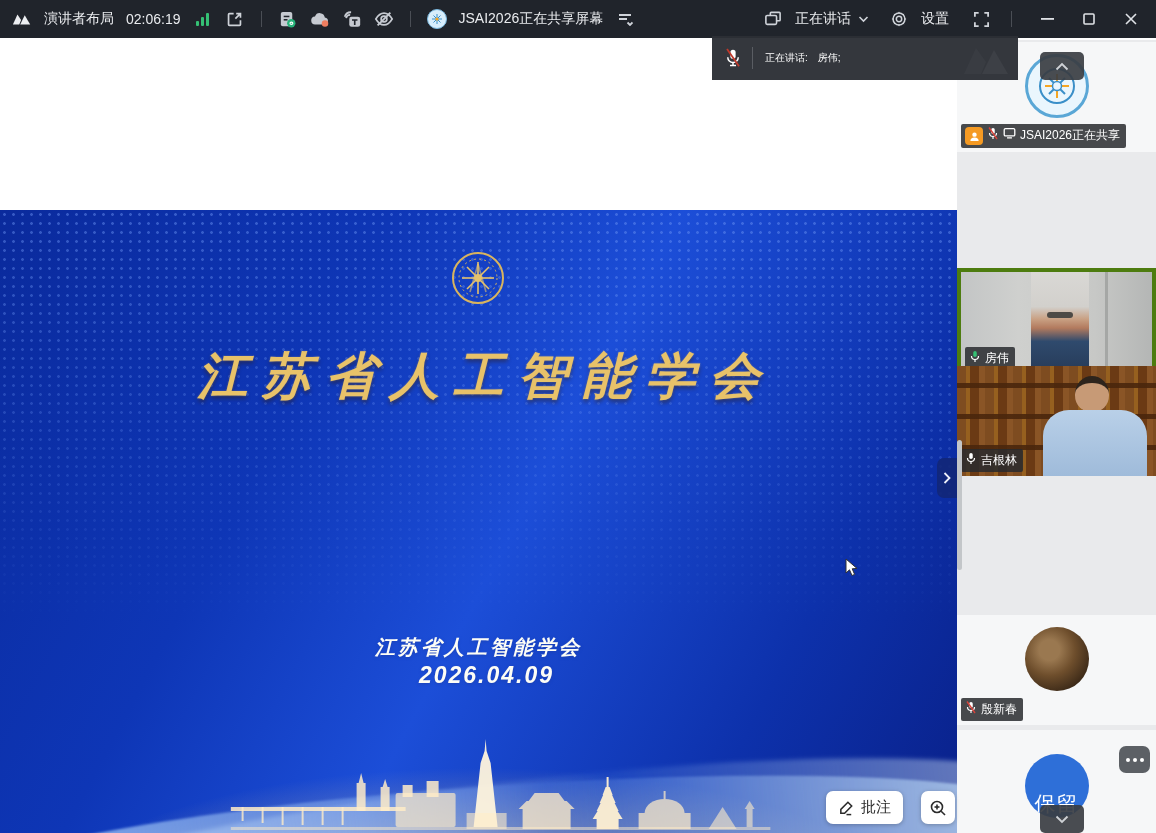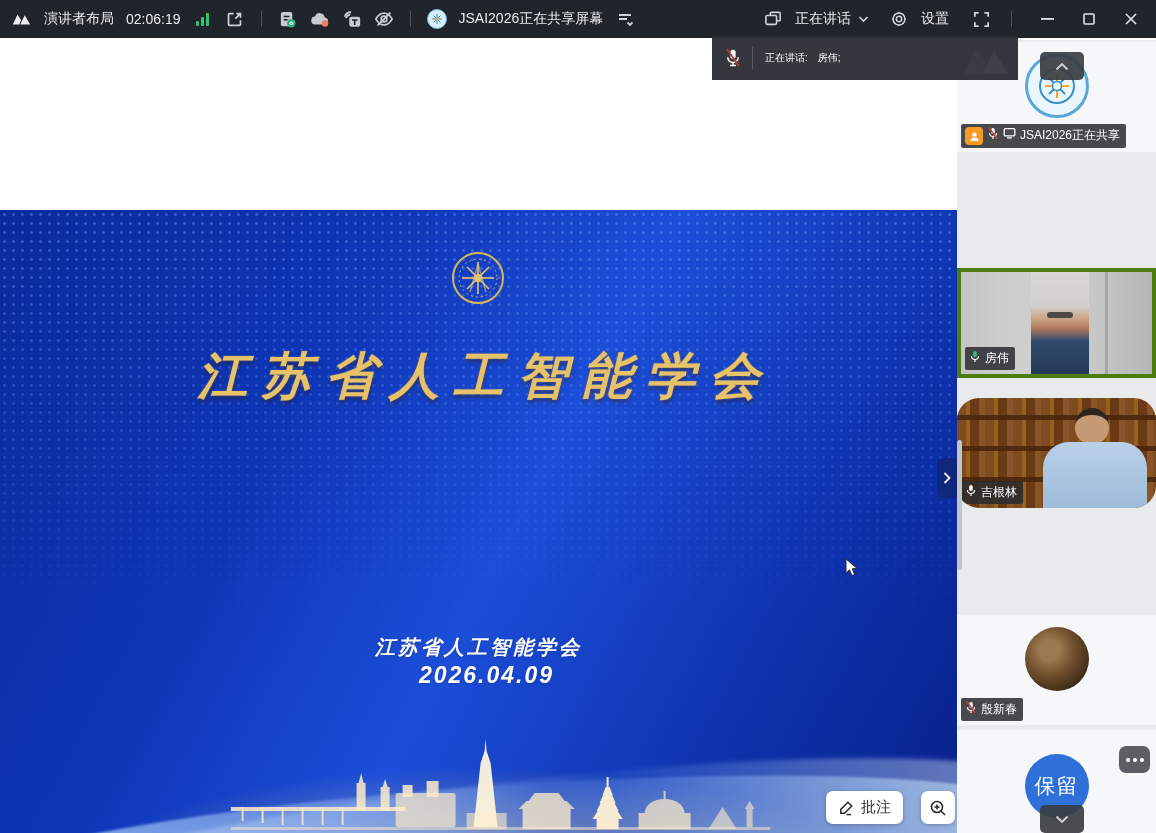--- a/index.html
+++ b/index.html
@@ -90,31 +90,31 @@
   .tool-btn {
     height:33px; background:#fff; border-radius:7px; box-shadow:0 1px 4px rgba(0,0,0,.25);
     display:flex; align-items:center; justify-content:center; gap:6px; color:#2b2b2b;
     font-size:15px; padding:0 12px; cursor:pointer;
   }
   .tool-btn.sq { width:34px; padding:0; }
 
   
   .sidebar { position:absolute; left:957px; top:40px; width:199px; height:793px; background:#e9eaec; z-index:10; }
   .tile { position:absolute; left:0; width:199px; height:110px; background:#f6f7f8; overflow:hidden; cursor:pointer; }
-  .t1{top:2px;} .t2{top:115px;} .t3{top:228px; border:4px solid #4d7c0f;} .t4{top:358px;border-radius:22px;} .t5{top:460px;} .t6{top:575px;} .t7{top:690px; height:118px;}
+  .t1{top:2px;} .t2{top:115px;} .t3{top:228px; border:4px solid #4d7c0f;} .t4{top:326px;} .t5{top:460px;} .t6{top:575px;} .t7{top:690px; height:118px;}
   .namebar {
     position:absolute; left:4px; bottom:4px; max-width:190px;
     background:rgba(40,42,46,.85); color:#fff; font-size:12px;
     display:flex; align-items:flex-start; gap:4px; padding:3px 6px 3px 4px; border-radius:2px; white-space:nowrap;
   }
   .avatar-c { position:absolute; left:50%; top:44px; transform:translate(-50%,-50%); width:64px; height:64px; border-radius:50%; overflow:hidden; }
   .av-yu { background:radial-gradient(circle at 50% 30%, #d9d3c6 0 16%, #a8ab97 32%, #687055 58%, #3e4438 100%); }
   .av-yu::after { content:""; position:absolute; left:18px; top:34px; width:30px; height:16px; background:#e7e9e4; border-radius:4px; transform:rotate(-8deg); }
   .av-yin { background:radial-gradient(circle at 38% 36%, #9a7850 0 18%, #6e4e2c 45%, #3a2817 78%, #201408 100%); }
-  .av-txt { background:#2e6fd8; display:flex; align-items:center; justify-content:center; color:#fff; font-size:21px; letter-spacing:1px; }
+  .av-txt { background:#2e6fd8; display:flex; align-items:flex-end; justify-content:center; color:#fff; font-size:21px; letter-spacing:1px; }
 
   
   .vid-fang { position:absolute; inset:0; background:linear-gradient(90deg,#c3c5c5 0%, #cfd0ce 30%, #c7c8c6 70%, #b4b6b5 100%); }
   .vid-fang .doorline { position:absolute; left:144px; top:0; width:3px; height:100%; background:#a5a7a5; }
   .vid-fang .strip { position:absolute; left:70px; top:0; width:58px; height:100%;
       background:linear-gradient(#d9d8d5 0%, #d2d0cc 34%, #c9a184 46%, #b27a5e 55%, #2f4a6d 68%, #263a57 100%); }
   .vid-fang .strip::after { content:""; position:absolute; left:16px; top:40px; width:26px; height:6px; background:#4d4a46; border-radius:3px; }
 
   
   .vid-ji { position:absolute; inset:0;

